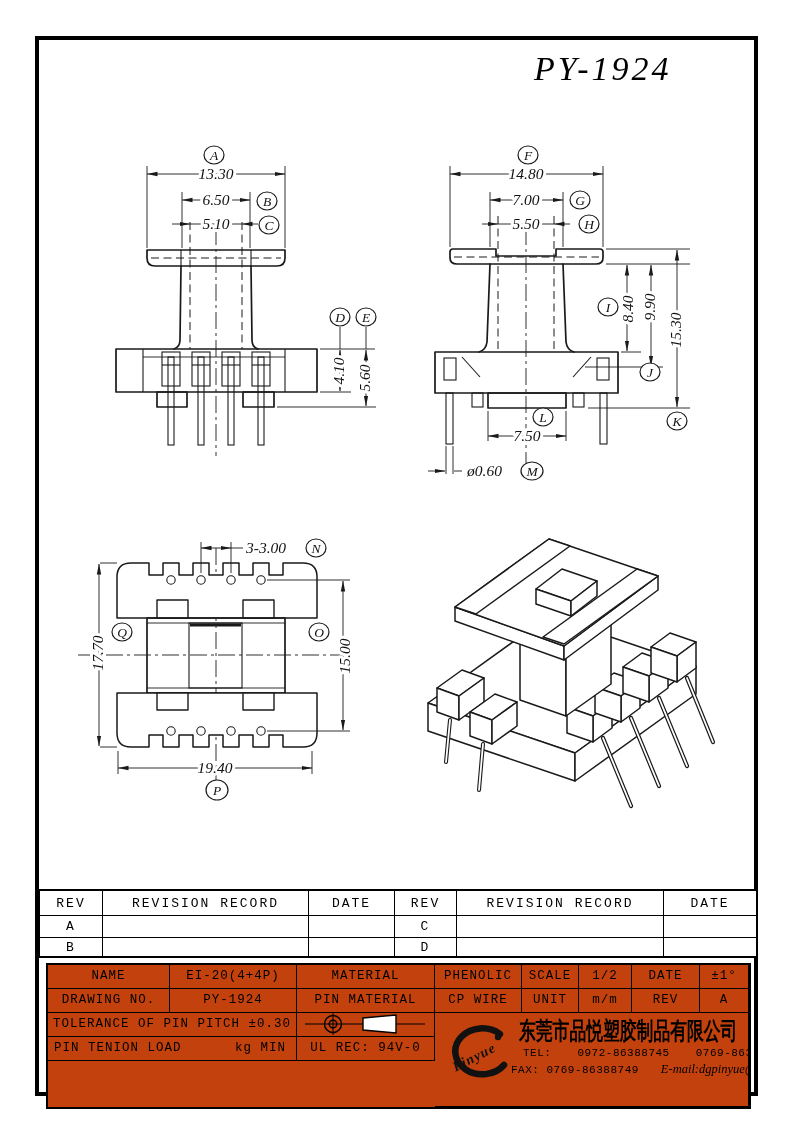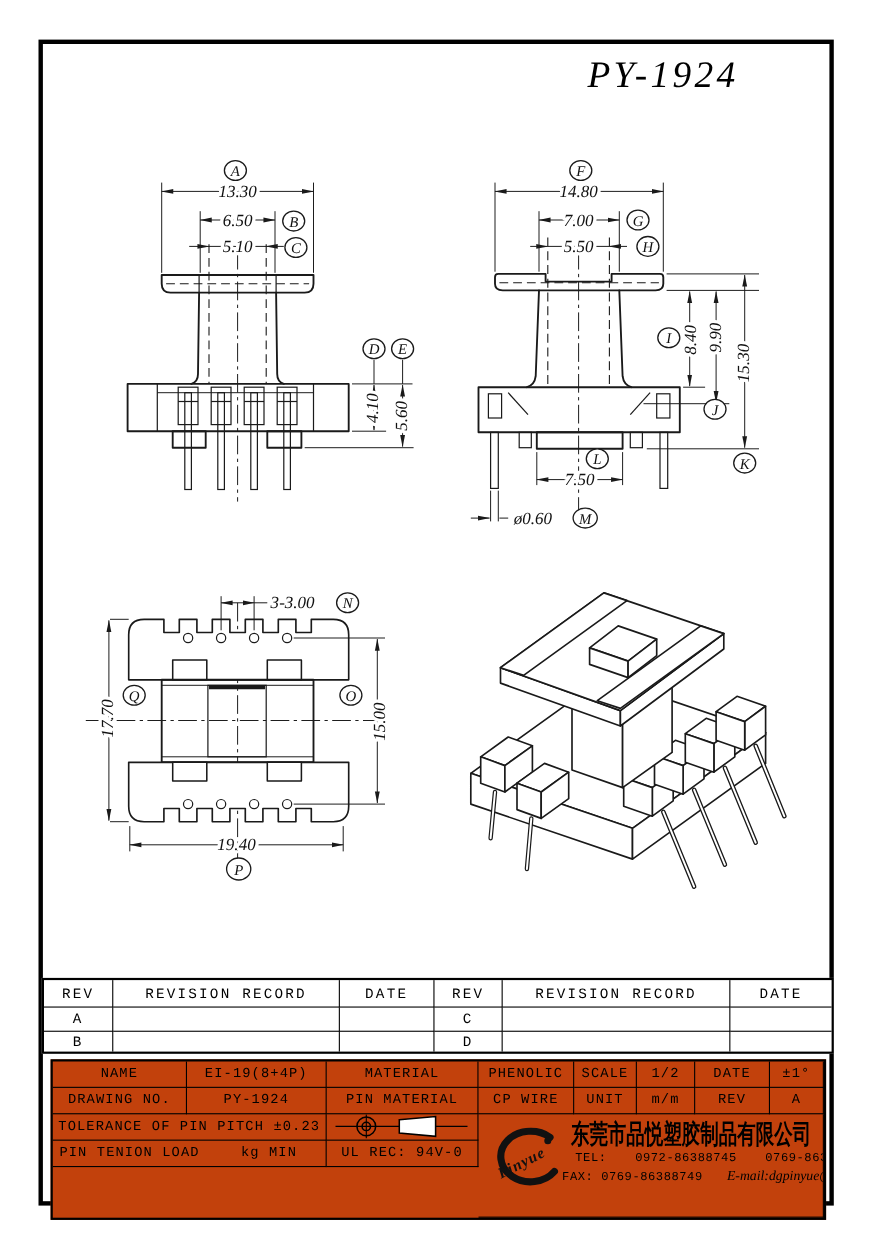--- a/index.html
+++ b/index.html
@@ -32,21 +32,21 @@
     border:2.2px solid #000;font-family:"Liberation Mono",monospace;font-size:13px;background:#fff}
   .revtable>div{border-right:1.3px solid #000;border-bottom:1.3px solid #000;display:flex;align-items:center;justify-content:center;letter-spacing:2px;white-space:nowrap;overflow:hidden}
 
   
   .tblock{position:absolute;left:46px;top:963px;width:705px;height:146px;display:grid;
     grid-template-columns:122px 127px 138px 87px 57px 53px 68px 1fr;
     grid-template-rows:23.5px 24px 24px 24px 1fr;
     border:2.5px solid #000;font-family:"Liberation Mono",monospace;font-size:12.5px;background:#c2410c}
   .tblock>div{border-right:1.3px solid #000;border-bottom:1.3px solid #000;display:flex;align-items:center;justify-content:center;letter-spacing:1px;white-space:nowrap;overflow:hidden}
   .tblock .left{justify-content:flex-start;padding-left:5px}
-  .tblock .between{justify-content:space-between;padding:0 26px 0 6px}
+  .tblock .between{justify-content:space-between;padding:0 10px 0 6px}
   .cell-tolnote{grid-column:1/4;grid-row:5;font-size:10.5px;letter-spacing:0.4px}
   .cell-pitch{grid-column:1/3;grid-row:3}
   .cell-sym{grid-column:3;grid-row:3}
   .cell-tension{grid-column:1/3;grid-row:4}
   .cell-ul{grid-column:3;grid-row:4}
   .cell-company{grid-column:4/9;grid-row:3/6;position:relative;display:block !important;border-right:none}
   .company-name{position:absolute;left:84px;top:2px;font-family:"DejaVu Sans",sans-serif;font-size:24px;font-weight:bold;white-space:nowrap;transform:scaleX(0.70);transform-origin:0 50%;letter-spacing:0}
   .company-tel{position:absolute;left:88px;top:34px;font-size:11px;letter-spacing:0.5px}
   .company-tel span{margin-right:26px}
   .company-fax{position:absolute;left:76px;top:49px;font-size:11px;letter-spacing:0.5px;display:flex;align-items:baseline}
@@ -355,38 +355,38 @@
     <div style="border-bottom:none">B</div>
     <div style="border-bottom:none"></div>
     <div style="border-bottom:none"></div>
     <div style="border-bottom:none">D</div>
     <div style="border-bottom:none"></div>
     <div style="border-right:none;border-bottom:none"></div>
   </div>
 
   <div class="tblock">
     <div>NAME</div>
-    <div>EI-19(8+4P)</div>
+    <div>EI-20(4+4P)</div>
     <div>MATERIAL</div>
     <div>PHENOLIC</div>
     <div>SCALE</div>
     <div>1/2</div>
     <div>DATE</div>
     <div>±1°</div>
 
     <div>DRAWING NO.</div>
     <div>PY-1924</div>
     <div>PIN MATERIAL</div>
     <div>CP WIRE</div>
     <div>UNIT</div>
     <div>m/m</div>
     <div>REV</div>
     <div>A</div>
 
-    <div class="cell-pitch left">TOLERANCE OF PIN PITCH ±0.23</div>
+    <div class="cell-pitch left">TOLERANCE OF PIN PITCH ±0.30</div>
     <div class="cell-sym">
       <svg width="130" height="22" viewBox="0 0 130 22">
         <line x1="4" y1="11" x2="124" y2="11" stroke="#000" stroke-width="1"></line>
         <line x1="32" y1="0" x2="32" y2="22" stroke="#000" stroke-width="1"></line>
         <circle cx="32" cy="11" r="8.5" fill="none" stroke="#000" stroke-width="1.4"></circle>
         <circle cx="32" cy="11" r="3.8" fill="none" stroke="#000" stroke-width="1.4"></circle>
         <path d="M62,5 L95,2 L95,20 L62,17 Z" fill="#fff" stroke="#000" stroke-width="1.4"></path>
       </svg>
     </div>
     <div class="cell-company">

